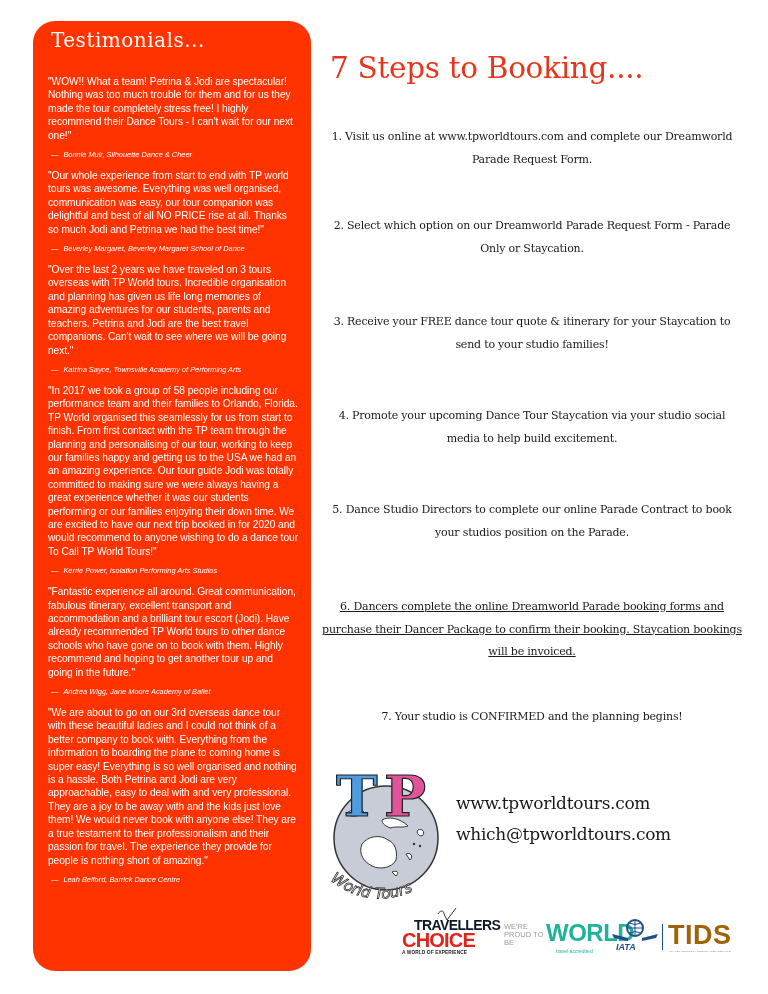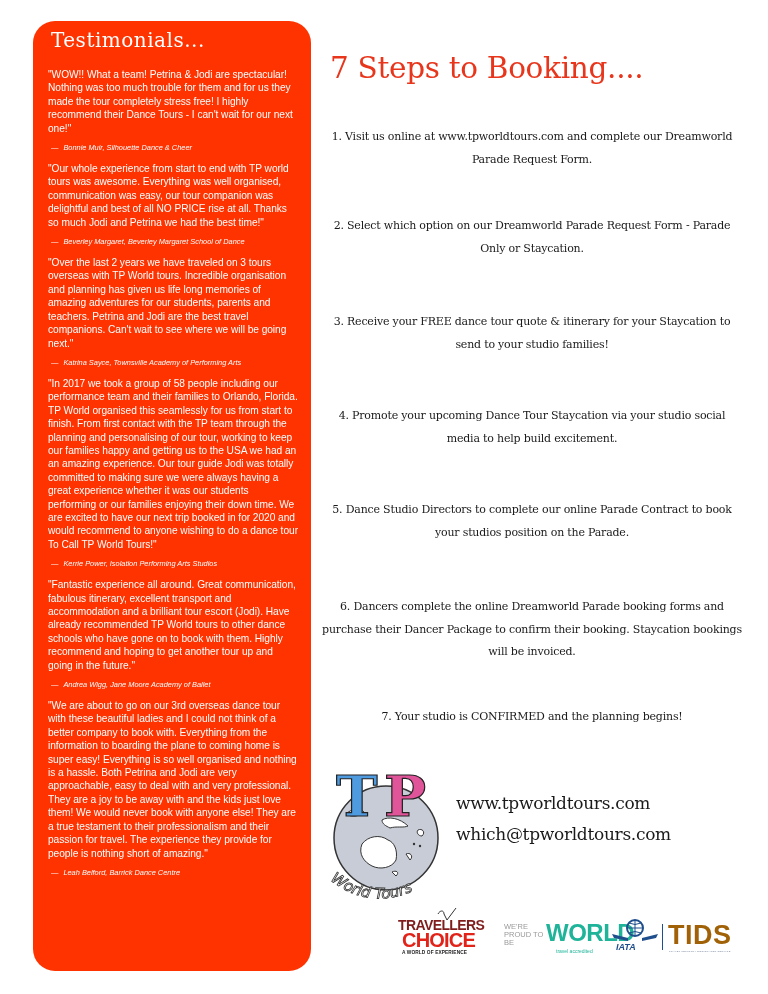--- a/index.html
+++ b/index.html
@@ -22,21 +22,21 @@
       border-radius: 22px;
       padding: 8px 12px 0 15px;
       color: #ffffff;
     }
     .testimonials-title {
       font-family: "DejaVu Serif", serif;
       font-size: 20px;
       line-height: 22px;
       letter-spacing: 0.5px;
       font-weight: normal;
-      margin-bottom: 17px;
+      margin-bottom: 24px;
       margin-left: 3px;
     }
     .testimonial { margin-bottom: 9px; }
     .testimonial-quote {
       font-family: "Liberation Sans", sans-serif;
       font-size: 10.2px;
       line-height: 13.4px;
       letter-spacing: -0.05px;
     }
     .testimonial-author {
@@ -78,21 +78,21 @@
       font-size: 11px;
       line-height: 22.5px;
       color: #1a1a1a;
       letter-spacing: -0.2px;
     }
     .step-1 { top: 126px; }
     .step-2 { top: 215px; }
     .step-3 { top: 311px; }
     .step-4 { top: 405px; }
     .step-5 { top: 499px; }
-    .step-6 { top: 596px; }
+    .step-6 { top: 596px; text-decoration: underline; }
     .step-7 { top: 706px; }
 
     
     .logo {
       position: absolute;
       left: 322px;
       top: 770px;
       width: 125px;
       height: 140px;
     }
@@ -118,22 +118,22 @@
       left: 398px;
       top: 918px;
       width: 350px;
       height: 50px;
     }
     .acc {
       position: absolute;
       font-family: "Liberation Sans", sans-serif;
     }
     .tc-line1 {
-      left: 0; top: 0px;
-      font-size: 14px; font-weight: bold; color: #7f1d1d;
+      left: 16px; top: 0px;
+      font-size: 14px; font-weight: bold; color: #0f172a;
       letter-spacing: -0.6px; line-height: 14px;
     }
     .tc-line2 {
       left: 4px; top: 12px;
       font-size: 20px; font-weight: bold; color: #e2231a;
       letter-spacing: -0.8px; line-height: 20px;
     }
     .tc-line3 {
       left: 4px; top: 32px;
       font-size: 4.8px; font-weight: bold; color: #222;

